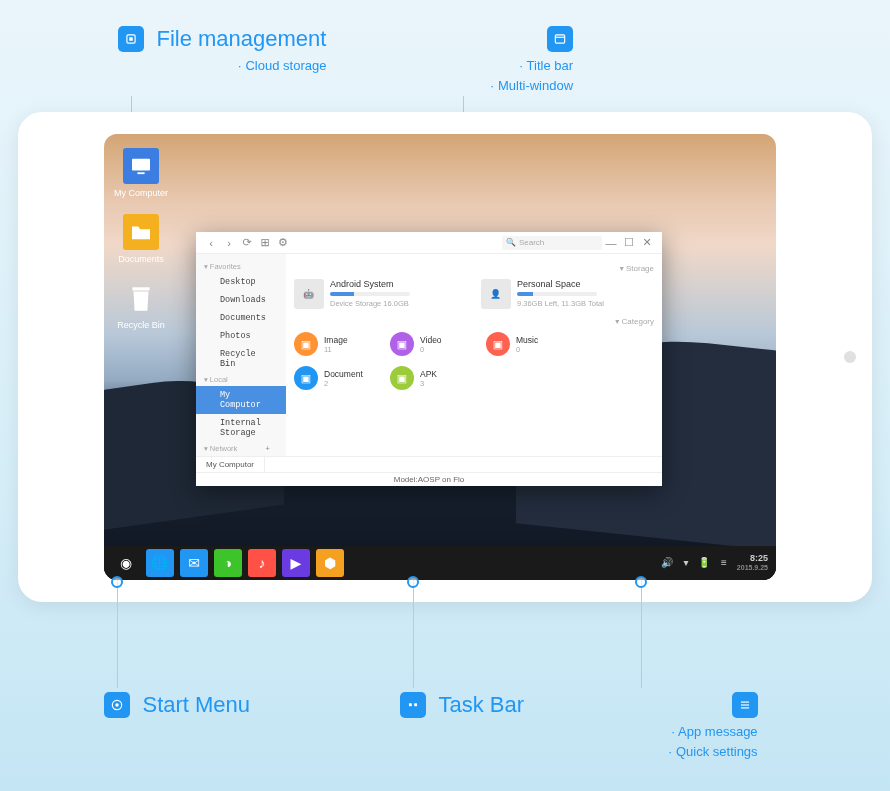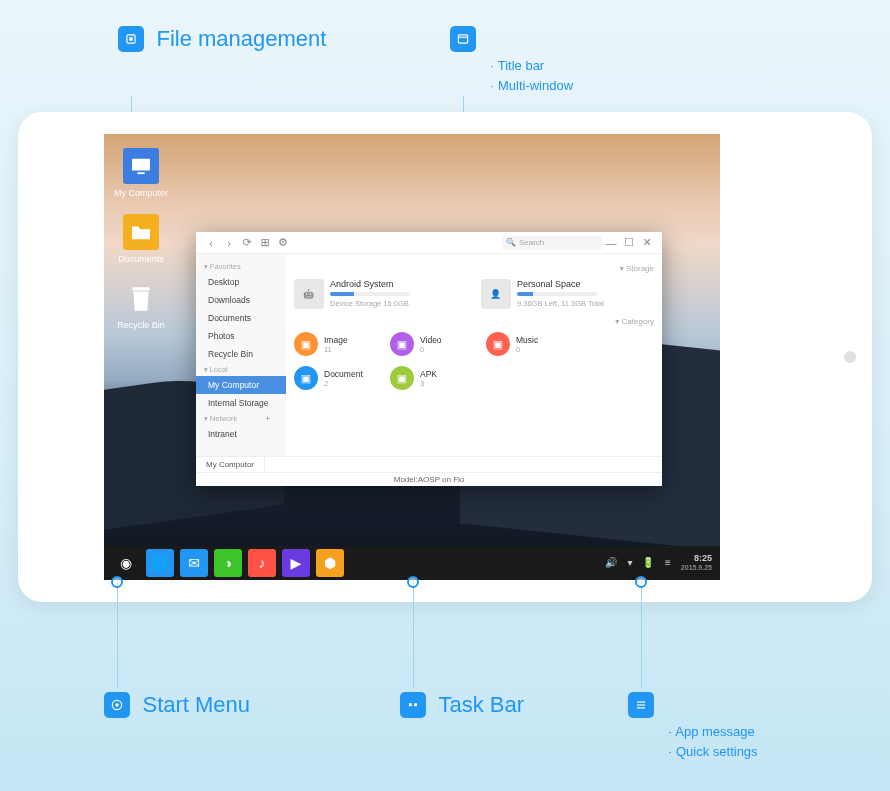--- a/index.html
+++ b/index.html
@@ -1,53 +1,53 @@
 <!DOCTYPE html>
 <html><head>
 <meta charset="utf-8">
 <style>
 * { margin:0; padding:0; box-sizing:border-box; font-family:-apple-system,Helvetica,Arial,sans-serif; }
 body { width:890px; height:791px; background:linear-gradient(180deg,#eaf5fb 0%,#d6eef8 60%,#c4e5f4 100%); position:relative; overflow:hidden; }
 
 
-.callout { position:absolute; }
+.callout { position:absolute;text-align:right; }
 .callout-icon { display:inline-flex; align-items:center; justify-content:center; width:26px; height:26px; background:#2196f3; border-radius:5px; vertical-align:middle; }
 .callout-icon svg { width:14px; height:14px; fill:#fff; }
 .callout-title { color:#2196f3; font-size:22px; font-weight:400; margin-left:8px; vertical-align:middle; }
 .callout-sub { color:#2196f3; font-size:13px; margin-left:40px; margin-top:4px; line-height:1.5; }
 .callout-sub li { list-style:none; }
 .callout-sub li::before { content:"· "; }
 
 
 .line { position:absolute; background:#9fd4ee; }
 
 
 .tablet { position:absolute; left:18px; top:112px; width:854px; height:490px; background:#fff; border-radius:24px; box-shadow:0 4px 20px rgba(0,0,0,0.08); }
 .home-btn { position:absolute; right:16px; top:50%; width:12px; height:12px; border-radius:50%; background:#e0e0e0; transform:translateY(-50%); }
-.screen { position:absolute; left:86px; top:22px; width:616px; height:446px; background:linear-gradient(180deg,#d4a574 0%,#e8c8b0 15%,#f0d8c8 25%,#b8c8d8 45%,#6080a0 70%,#2a3442 100%); overflow:hidden; }
+.screen { position:absolute; left:86px; top:22px; width:672px; height:446px; background:linear-gradient(180deg,#d4a574 0%,#e8c8b0 15%,#f0d8c8 25%,#b8c8d8 45%,#6080a0 70%,#2a3442 100%); overflow:hidden;border-radius:13px; }
 
 
 .rocks { position:absolute; bottom:0; left:0; right:0; height:200px; background:linear-gradient(180deg,transparent,#1a2432 40%,#0e1420 100%); }
 .rocks::before { content:""; position:absolute; left:-40px; bottom:60px; width:220px; height:140px; background:#1e2836; border-radius:20% 60% 0 0; transform:skewY(-8deg); }
 .rocks::after { content:""; position:absolute; right:-60px; bottom:40px; width:320px; height:200px; background:#232d3e; border-radius:60% 20% 0 0; transform:skewY(6deg); }
 
 
 .desk-icon { position:absolute; width:54px; text-align:center; color:#fff; font-size:9px; }
 .desk-icon .ico { width:36px; height:36px; margin:0 auto 4px; display:flex; align-items:center; justify-content:center; border-radius:3px; }
 
 
 .fm-window { position:absolute; left:92px; top:98px; width:466px; height:254px; background:#fff; box-shadow:0 6px 24px rgba(0,0,0,0.4); display:flex; flex-direction:column; font-size:9px; color:#555; }
 .fm-titlebar { height:22px; display:flex; align-items:center; padding:0 6px; border-bottom:1px solid #eee; }
 .fm-titlebar .tbtn { width:18px; height:18px; display:flex; align-items:center; justify-content:center; color:#888; font-size:11px; }
 .fm-titlebar .sep { flex:1; }
 .fm-search { width:100px; height:14px; background:#f5f5f5; border-radius:2px; font-size:8px; color:#aaa; padding:1px 4px; display:flex; align-items:center; }
 .fm-body { flex:1; display:flex; overflow:hidden; }
 .fm-sidebar { width:90px; background:#f8f8f8; padding:6px 0; font-size:8.5px; }
 .fm-sidebar .h { color:#aaa; padding:2px 8px; font-size:7.5px; }
-.fm-sidebar .item { padding:4px 12px; color:#444; }
+.fm-sidebar .item { padding:4px 24px; color:#444;font-family:Liberation Mono, monospace; }
 .fm-sidebar .item.sel { background:#4a90e2; color:#fff; }
 .fm-sidebar .add { float:right; color:#888; margin-right:8px; }
 .fm-content { flex:1; padding:8px; overflow:hidden; }
 .fm-content .h { color:#aaa; font-size:8px; margin:2px 0 6px;text-align:right; }
 .storage-row { display:flex; gap:14px; margin-bottom:8px; }
 .storage-card { display:flex; gap:6px; flex:1; }
 .st-ico { width:30px; height:30px; background:#e8e8e8; border-radius:3px; display:flex; align-items:center; justify-content:center; }
 .st-info .name { font-size:9px; color:#333; }
 .st-info .bar { width:80px; height:4px; background:#eee; margin:3px 0; border-radius:2px; overflow:hidden; }
 .st-info .bar span { display:block; height:100%; background:#4a90e2; }
@@ -75,20 +75,21 @@
 
 <div class="callout" style="left:118px;top:26px">
   <span class="callout-icon">
       <svg viewBox="0 0 24 24">
         <rect x="5" y="5" width="14" height="14" rx="2" fill="none" stroke="#fff" stroke-width="2"></rect>
         <rect x="9" y="9" width="6" height="6" fill="#fff"></rect>
       </svg>
     </span>
   <span class="callout-title">File management</span>
   <ul class="callout-sub">
+    <li>Cloud storage</li>
   </ul>
 </div>
 
 <div class="callout" style="left:450px;top:26px">
   <span class="callout-icon">
       <svg viewBox="0 0 24 24">
         <rect x="4" y="5" width="16" height="14" rx="2" fill="none" stroke="#fff" stroke-width="2"></rect>
         <line x1="4" y1="9" x2="20" y2="9" stroke="#fff" stroke-width="2"></line>
       </svg>
     </span>

